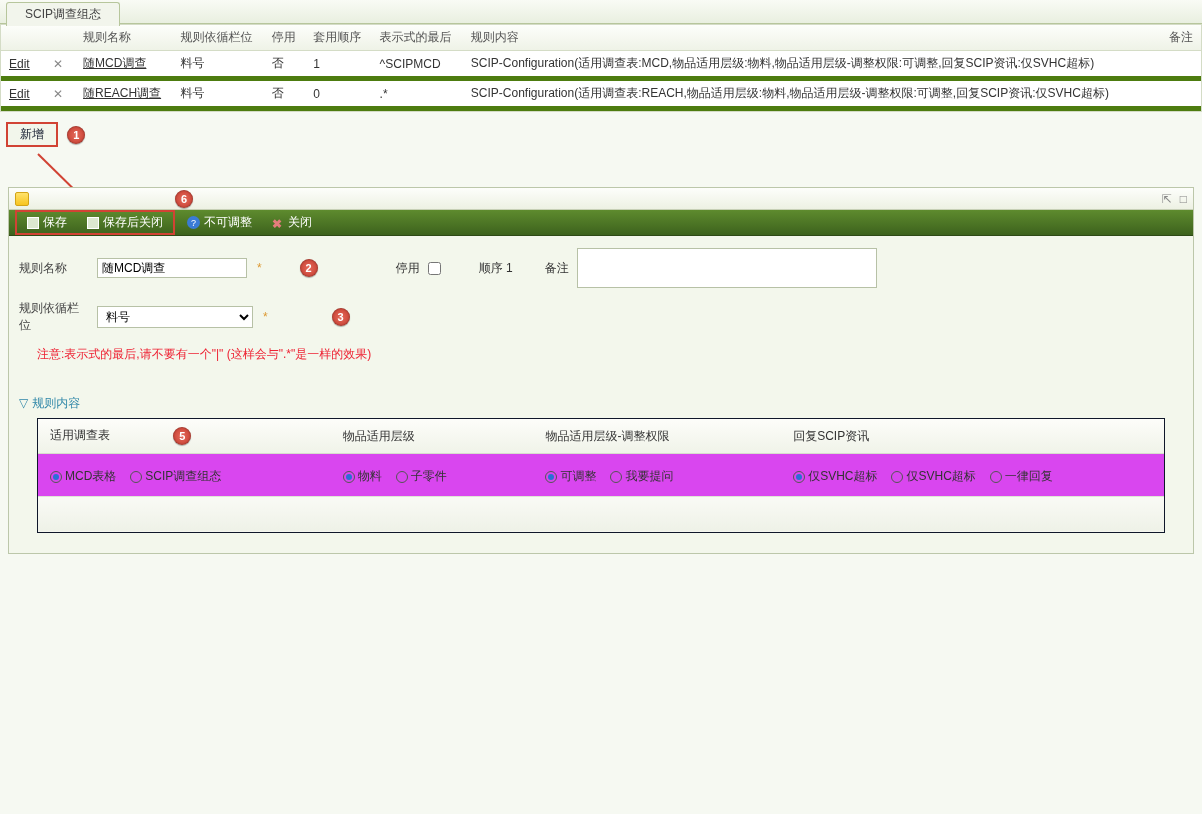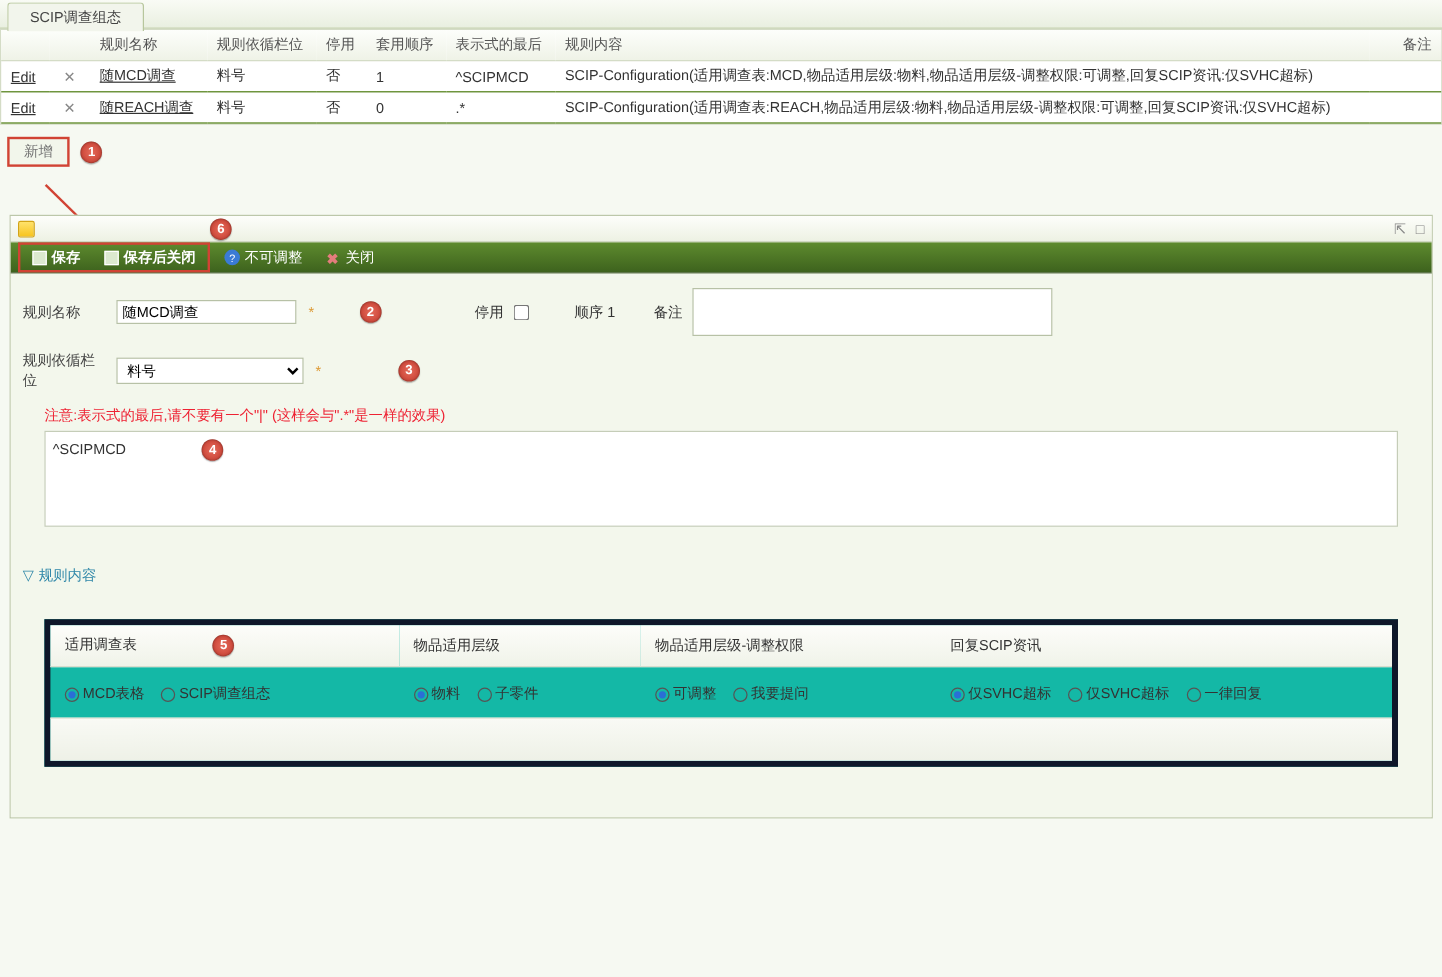--- a/index.html
+++ b/index.html
@@ -4,48 +4,48 @@
 <style>
 * { box-sizing: border-box; margin: 0; padding: 0; }
 body { font-family: "Microsoft YaHei", Arial, sans-serif; font-size: 12px; background: #f6f9f2; color: #333; width: 1202px; }
 .tab-bar { background: linear-gradient(#f9fbf5,#e9efe0); border-bottom: 1px solid #b7c69c; padding-left: 6px; height: 24px; }
 .tab { display: inline-block; background: #f2f5ec; border: 1px solid #b7c69c; border-bottom: none; border-radius: 3px 3px 0 0; padding: 3px 18px; margin-top: 2px; color: #444; }
 .grid { background: #fff; border: 1px solid #d4dcc6; }
 .grid table { width: 100%; border-collapse: collapse; }
 .grid th, .grid td { text-align: left; padding: 4px 8px; font-size: 12px; white-space: nowrap; }
 .grid thead { background: linear-gradient(#fdfefb,#eef2e6); }
 .grid th { color: #555; font-weight: normal; border-bottom: 1px solid #d4dcc6; }
-.grid tbody tr { border-bottom: 1px solid #4d7c0f; }
+.grid tbody tr { border-bottom: 5px solid #4d7c0f; }
 .grid a { color: #333; text-decoration: underline; }
 .x-btn { color: #888; cursor: pointer; padding: 0 4px; }
 .btn-row { margin: 10px 0 0 6px; }
-.btn-new { border: 2px solid #d14334; background: #f2f6eb; padding: 2px 12px; display: inline-block; cursor: pointer; color: #737373; }
+.btn-new { border: 2px solid #d14334; background: #f2f6eb; padding: 2px 12px; display: inline-block; cursor: pointer; color: #0f172a; }
 .circ { width: 18px; height: 18px; border-radius: 50%; background: radial-gradient(#e46a5a,#c2372b); color: #fff; display: inline-flex; align-items: center; justify-content: center; font-size: 11px; font-weight: bold; box-shadow: inset 0 0 2px rgba(0,0,0,.5), 0 1px 1px rgba(0,0,0,.3); vertical-align: middle; }
 .arrow-svg { position: absolute; left: 30px; top: 150px; pointer-events: none; }
 .panel-outer { margin: 40px 8px 8px 8px; border: 1px solid #bcc7aa; background: #f7faf1; position: relative; }
 .panel-head { height: 22px; background: linear-gradient(#fdfefb,#edf1e3); border-bottom: 1px solid #c7d0b6; display: flex; justify-content: space-between; align-items: center; padding: 0 6px; }
 .panel-head-left { display: flex; align-items: center; gap: 6px; }
 .doc-icon { width: 14px; height: 14px; background: linear-gradient(#ffe26b,#f7c41f); border: 1px solid #d3a416; border-radius: 2px; }
 .toolbar { background: linear-gradient(#5e8b2e,#3d621d); color: #fff; height: 26px; display: flex; align-items: center; padding: 0 6px; gap: 4px; border-bottom: 1px solid #2e4a16; }
 .tb-btn { display: inline-flex; align-items: center; gap: 4px; padding: 2px 8px; cursor: pointer; border-radius: 2px; }
-.tb-box { border: 2px solid #d14334; padding: 0 2px; display: inline-flex; gap: 4px; align-items: center; font-weight: bold; }
+.tb-box { border: 2px solid #d14334; padding: 0 2px; display: inline-flex; gap: 4px; align-items: center; }
 .tb-icon { width: 12px; height: 12px; display: inline-block; }
 .tb-icon.save { background: #dce9cf; border: 1px solid #fff; }
 .tb-icon.help { background: #3a7bd5; border-radius: 50%; color: #fff; display: inline-flex; align-items: center; justify-content: center; font-size: 9px; width: 13px; height: 13px; }
 .tb-icon.close { color: #e47d7d; font-weight: bold; }
 .form-area { padding: 12px 10px 18px 10px; background: #f3f7ec; }
 .form-row { display: flex; align-items: center; gap: 8px; margin-bottom: 12px; }
 .form-label { width: 70px; color: #444; }
 input[type=text], select, textarea { border: 1px solid #b7c1a6; padding: 2px 4px; font-family: inherit; font-size: 12px; background: #fff; }
 .req { color: #d93; margin-left: 2px; }
 .section-head { color: #2f87a8; padding: 4px 0; }
 .section-head .tri { color: #2f87a8; margin-right: 4px; }
 .note { color: #e23; font-size: 12px; margin: 8px 0 4px 18px; }
 .expr-box { margin: 0 18px; border: 1px solid #c5cdb8; background: #fff; padding: 6px; height: 80px; }
-.rule-content { margin: 24px 18px; border: 5px solid #0f172a; background: #14b8a6; }
+.rule-content { margin: 2px 18px; border: 1px solid #0f172a; background: #d946ef; }
 .rc-head { background: linear-gradient(#fdfdfa,#f0f3e9); border-bottom: 1px solid #d8ddcd; }
 .rc-head td { padding: 8px 12px; color: #333; font-size: 12px; }
 .rc-body td { padding: 14px 12px 10px 12px; }
 .rc-foot { height: 36px; background: linear-gradient(#f9faf5,#eef1e7); border-top: 1px solid #e0e4d6; }
 .radio-group { display: inline-flex; gap: 14px; align-items: flex-start; }
 .radio-item { display: inline-flex; align-items: center; gap: 3px; }
 .radio-dot { width: 12px; height: 12px; border: 1px solid #555; border-radius: 50%; display: inline-block; position: relative; }
 .radio-dot.sel::after { content: ""; position: absolute; width: 6px; height: 6px; background: #2a6fd6; border-radius: 50%; left: 2px; top: 2px; }
 .win-icons { display: flex; gap: 8px; color: #888; }
 .win-icons span { cursor: pointer; }
@@ -160,24 +160,20 @@
       <textarea style="width: 300px; height: 40px; resize: none;"></textarea>
     </div>
     <div class="form-row">
       <span class="form-label">规则依循栏位</span>
       <select style="width:156px"><option>料号</option></select>
       <span class="req">*</span>
       <span class="circ" style="margin-left:56px">3</span>
     </div>
 
     <div class="note">注意:表示式的最后,请不要有一个"|" (这样会与".*"是一样的效果)</div>
-    <div class="expr-box">
-      <span>^SCIPMCD</span>
-      <span class="circ" style="margin-left:60px">4</span>
-    </div>
 
     <div class="section-head" style="margin-top:28px"><span class="tri">▽</span><span>规则内容</span></div>
     <div class="rule-content">
       <table style="width:100%;border-collapse:collapse">
         <tbody>
             <tr class="rc-head">
           <td style="width:26%"><span>适用调查表</span>
             <span class="circ" style="margin-left:60px">5</span></td>
           <td style="width:18%">物品适用层级</td>
           <td style="width:22%">物品适用层级-调整权限</td>

